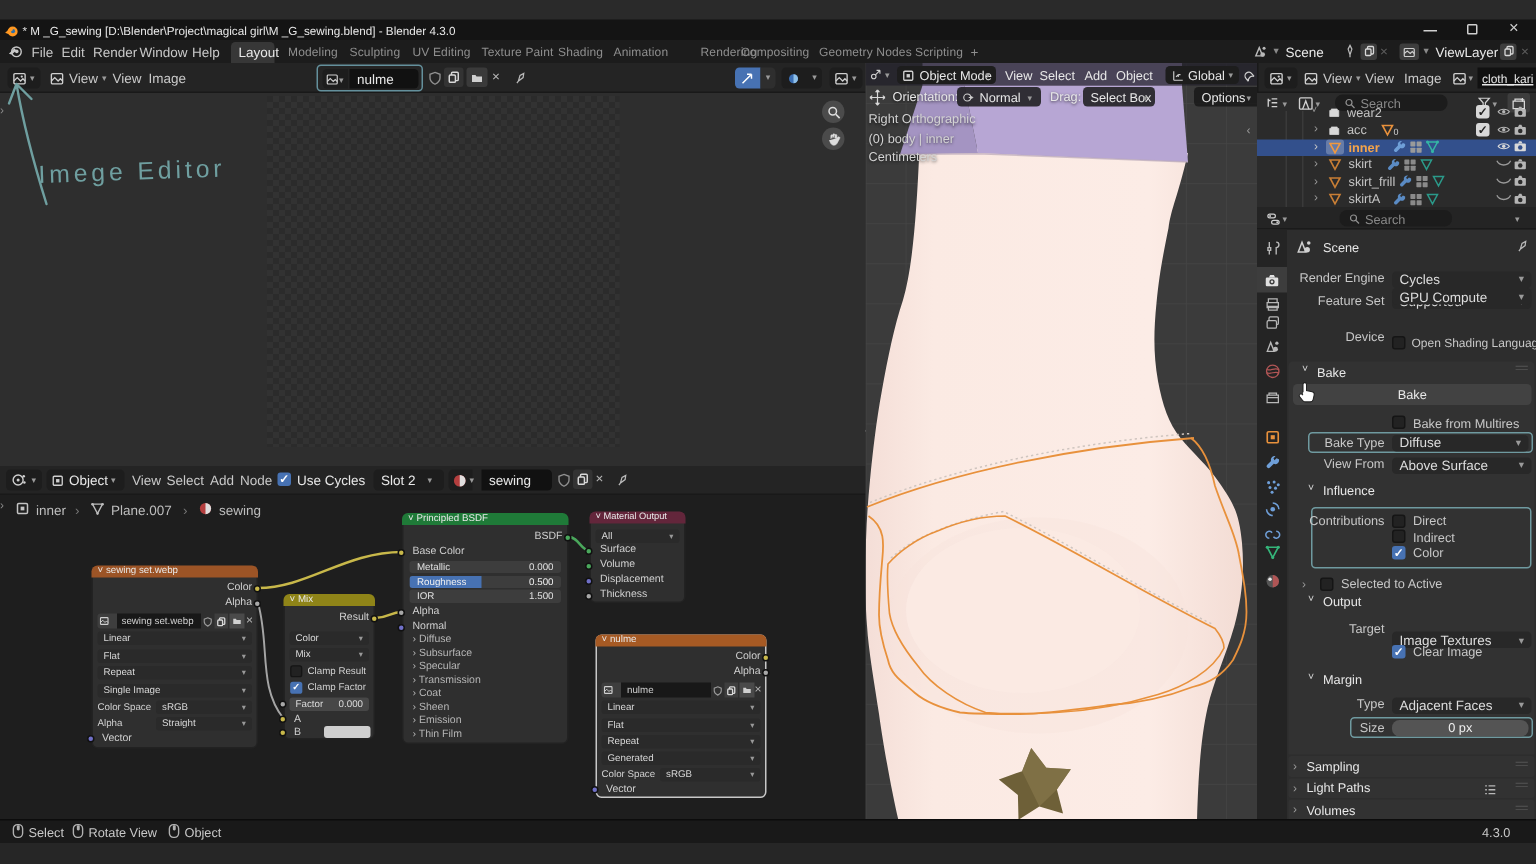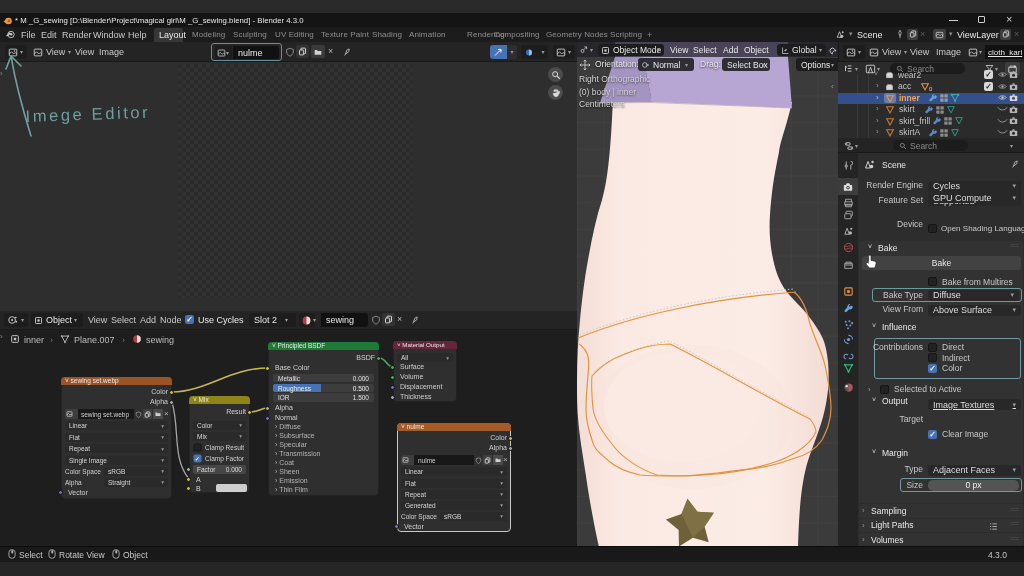--- a/index.html
+++ b/index.html
@@ -831,21 +831,21 @@
       <div class="cb abs" style="left:90px;top:215px;"></div>
       <div class="abs" style="left:104px;top:214.5px;">Indirect</div>
       <div class="cbon abs" style="left:90px;top:225.5px;">✓</div>
       <div class="abs" style="left:104px;top:225px;">Color</div>
       <div class="abs" style="left:30px;top:246.5px;color:#9a9a9a;font-size:8px;">›</div>
       <div class="cb abs" style="left:42px;top:246.5px;"></div>
       <div class="abs" style="left:56px;top:246px;">Selected to Active</div>
       <div class="abs" style="left:34px;top:258px;color:#d8d8d8;font-size:7px;">˅</div>
       <div class="abs w" style="left:44px;top:257.5px;">Output</div>
       <div class="abs" style="left:0;top:276px;width:85px;text-align:right;">Target</div>
-      <div class="dd abs" style="left:90px;top:261px;width:93px;height:11px;text-decoration:underline;">Image Textures<span class="ch">▾</span></div>
+      <div class="dd abs" style="left:90px;top:283px;width:93px;height:11px;">Image Textures<span class="ch">▾</span></div>
       <div class="cbon abs" style="left:90px;top:291.5px;">✓</div>
       <div class="abs" style="left:104px;top:291px;">Clear Image</div>
       <div class="abs" style="left:34px;top:310px;color:#d8d8d8;font-size:7px;">˅</div>
       <div class="abs w" style="left:44px;top:309.5px;">Margin</div>
       <div class="abs" style="left:0;top:326px;width:85px;text-align:right;">Type</div>
       <div class="dd abs" style="left:90px;top:326.5px;width:93px;height:11px;">Adjacent Faces<span class="ch">▾</span></div>
       <div class="abs" style="left:62px;top:339.5px;width:122px;height:14.5px;border:1.4px solid #6f9aa0;border-radius:3px;"></div>
       <div class="abs" style="left:0;top:342px;width:85px;text-align:right;">Size</div>
       <div class="abs" style="left:90px;top:341.5px;width:91px;height:11px;background:#545454;border-radius:5px;color:#f0f0f0;text-align:center;line-height:11px;">0 px</div>
 

